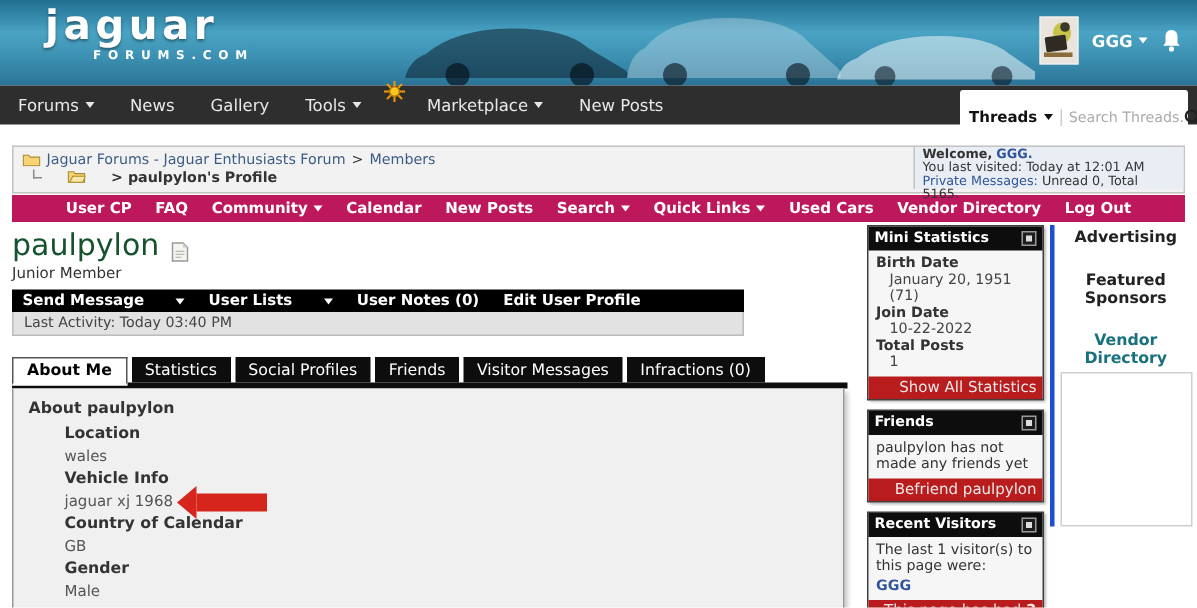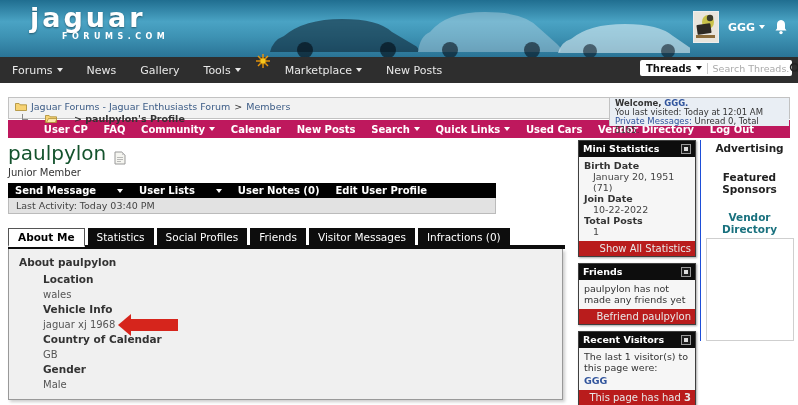--- a/index.html
+++ b/index.html
@@ -15,31 +15,31 @@
   .user-area { position:absolute; right:10px; top:11px; display:flex; align-items:center; gap:9px; z-index:2; }
   .avatar-box { width:26px; height:32px; background:#e9e5dc; border:1px solid #eee; display:flex; align-items:center; justify-content:center; }
   .user-name { color:#fff; font-weight:bold; font-size:11px; display:flex; align-items:center; cursor:pointer; }
 
   .chev { display:inline-block; width:0; height:0; border-left:3px solid transparent; border-right:3px solid transparent; border-top:4px solid currentColor; margin-left:4px; }
 
   
   .navbar { position:relative; height:26px; background:#2e2e2e; display:flex; align-items:center; padding-left:12px; gap:24px; }
   .nav-item { color:#e8e8e8; font-size:11px; display:flex; align-items:center; cursor:pointer; white-space:nowrap; }
   .sun-icon { position:relative; top:-9px; margin:0 -9px; }
-  .search-wrap { position:absolute; right:6px; top:3px; height:16px; background:#fff; border-radius:2px; display:flex; align-items:center; padding:0 4px 0 6px; width:152px; }
+  .search-wrap { position:absolute; right:6px; top:3px; height:36px; background:#fff; border-radius:2px; display:flex; align-items:center; padding:0 4px 0 6px; width:152px; }
   .search-scope { font-size:10px; font-weight:bold; color:#111; display:flex; align-items:center; border-right:1px solid #ccc; padding-right:5px; margin-right:5px; white-space:nowrap; cursor:pointer; }
   .search-input { border:none; outline:none; font-size:9.5px; color:#555; width:76px; font-family:inherit; background:transparent; }
   .search-input::placeholder { color:#aaa; }
   .search-btn { margin-left:auto; cursor:pointer; display:flex; }
 
   
-  .crumb-bar { position:relative; margin:14px 8px 0; height:22px; background:#f2f2f2; border:1px solid #c2c2c2; font-size:9.5px; color:#333; }
+  .crumb-bar { position:relative; margin:14px 8px 0; height:32px; background:#f2f2f2; border:1px solid #c2c2c2; font-size:9.5px; color:#333; }
   .crumb-line1 { padding:3px 0 0 6px; display:flex; align-items:center; gap:4px; }
   .crumb-link { color:#3c5c86; cursor:pointer; }
-  .crumb-line2 { padding-left:13px; display:flex; align-items:center; gap:17px; font-weight:bold; margin-top:1px; }
+  .crumb-line2 { padding-left:13px; display:flex; align-items:flex-start; gap:17px; font-weight:bold; margin-top:1px; }
   .tree-elbow { display:inline-block; width:6px; height:6px; border-left:1px solid #888; border-bottom:1px solid #888; margin-bottom:3px; }
   .welcome-box { position:absolute; top:0; right:0; width:180px; height:28px; background:#e9eef4; border-left:1px solid #c2c2c2; padding:1px 5px; font-size:8.5px; line-height:9px; color:#333; }
   .blue { color:#30549c; cursor:pointer; }
 
   
   .menubar { margin:1px 8px 0; height:18px; background:#be185d; display:flex; align-items:center; justify-content:space-around; padding:0 28px; }
   .menu-item { color:#fff; font-size:10px; font-weight:bold; display:flex; align-items:center; cursor:pointer; white-space:nowrap; }
 
   
   .main { position:relative; margin:0 8px; height:228px; }
@@ -67,21 +67,21 @@
   .sb-head { background:#0d0d0d; color:#fff; font-size:9.5px; font-weight:bold; padding:2px 4px 3px; display:flex; justify-content:space-between; align-items:center; }
   .collapse-btn { width:10px; height:10px; border:1px solid #999; background:#1d1d1d; display:flex; align-items:center; justify-content:center; cursor:pointer; flex:0 0 auto; }
   .collapse-btn::after { content:""; width:4px; height:4px; background:#ddd; }
   .sb-body { padding:3px 5px 4px; font-size:9.5px; color:#333; line-height:11px; }
   .sb-foot { background:#b91c1c; color:#e8e8e8; font-size:10px; text-align:right; padding:2px 4px; cursor:pointer; }
   .stat-label { font-weight:bold; line-height:11px; }
   .stat-value { padding-left:9px; line-height:11px; color:#444; }
   .visitor-link { font-weight:bold; margin-top:2px; }
 
   
-  .col-right { position:absolute; left:692px; top:2px; width:98px; text-align:center; border-left:1px solid #1d4ed8; min-height:165px; }
+  .col-right { position:absolute; left:692px; top:2px; width:98px; text-align:center; border-left:3px solid #1d4ed8; min-height:165px; }
   .adv-title { font-size:10.5px; font-weight:bold; color:#222; margin-top:2px; }
   .sponsor-title { font-size:10.5px; font-weight:bold; color:#222; margin-top:17px; }
   .vendor-title { font-size:10.5px; font-weight:bold; color:#19717e; margin-top:16px; cursor:pointer; }
   .vendor-box { width:88px; height:103px; background:#fff; border:1px solid #cfcfcf; margin:3px auto 0; }
 
   
   .footer { text-align:center; font-size:9.5px; color:#333; margin-top:10px; }
 </style>
 </head>
 <body>

